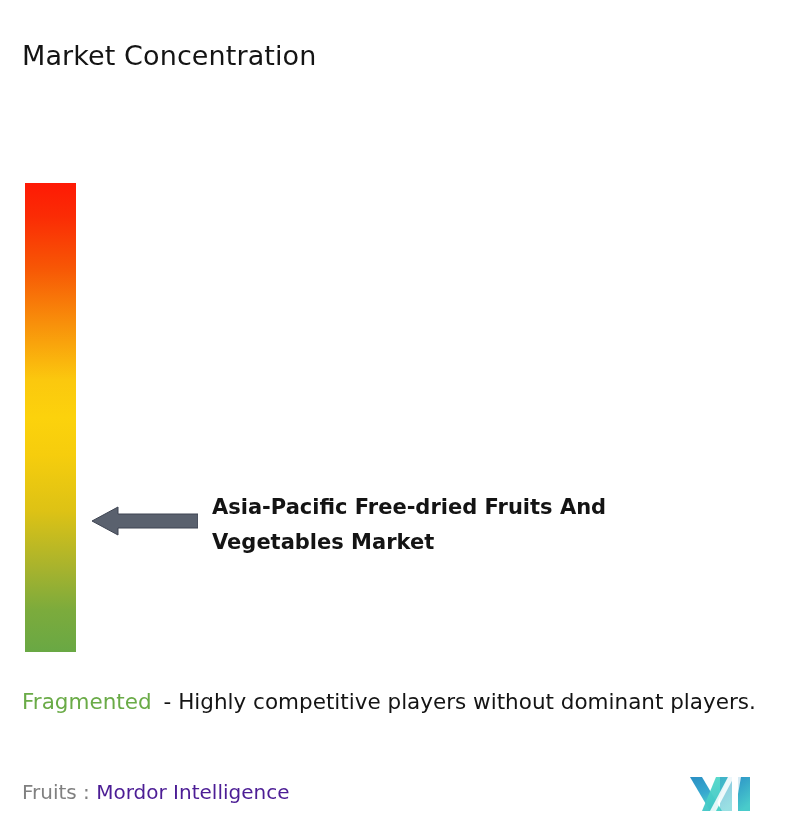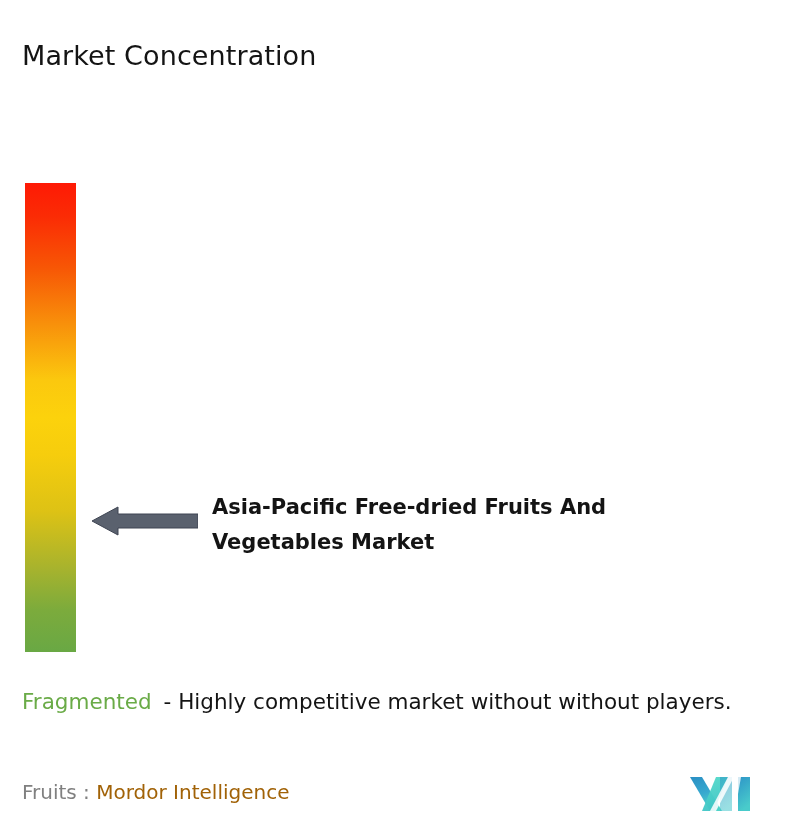--- a/index.html
+++ b/index.html
@@ -134,21 +134,21 @@
   }
   .source {
     position: absolute;
     left: 22px;
     top: 10px;
     font-size: 20px;
     color: #808080;
     white-space: nowrap;
   }
   .source .src-label { color: #808080; }
-  .source .src-value { color: #a16207; }
+  .source .src-value { color: #4c1d95; }
   .logo {
     position: absolute;
     left: 688px;
     top: 2px;
     width: 70px;
     height: 44px;
   }
 </style>
 </head>
 <body>
@@ -163,21 +163,21 @@
   <div class="callout">
     <span class="arrow">
       <svg width="106" height="30" viewBox="0 0 106 30" xmlns="http://www.w3.org/2000/svg">
         <polygon points="0,15 26,1 26,8 106,8 106,22 26,22 26,29" fill="#5a616e" stroke="#3f4552" stroke-width="1"></polygon>
       </svg>
     </span>
     <div class="callout-label">Asia-Pacific Free-dried Fruits And Vegetables Market</div>
   </div>
 
   <div class="legend-bottom">
-    <span class="kw">Fragmented</span><span class="sep"></span><span>- Highly competitive market without without players.</span>
+    <span class="kw">Fragmented</span><span class="sep"></span><span>- Highly competitive players without dominant players.</span>
   </div>
 
   <div class="footer">
     <div class="source">
       <span class="src-label">Fruits :</span>
       <span class="src-value">Mordor Intelligence</span>
     </div>
     <span class="logo">
       <svg width="70" height="44" viewBox="0 0 70 44" xmlns="http://www.w3.org/2000/svg">
         <defs>

